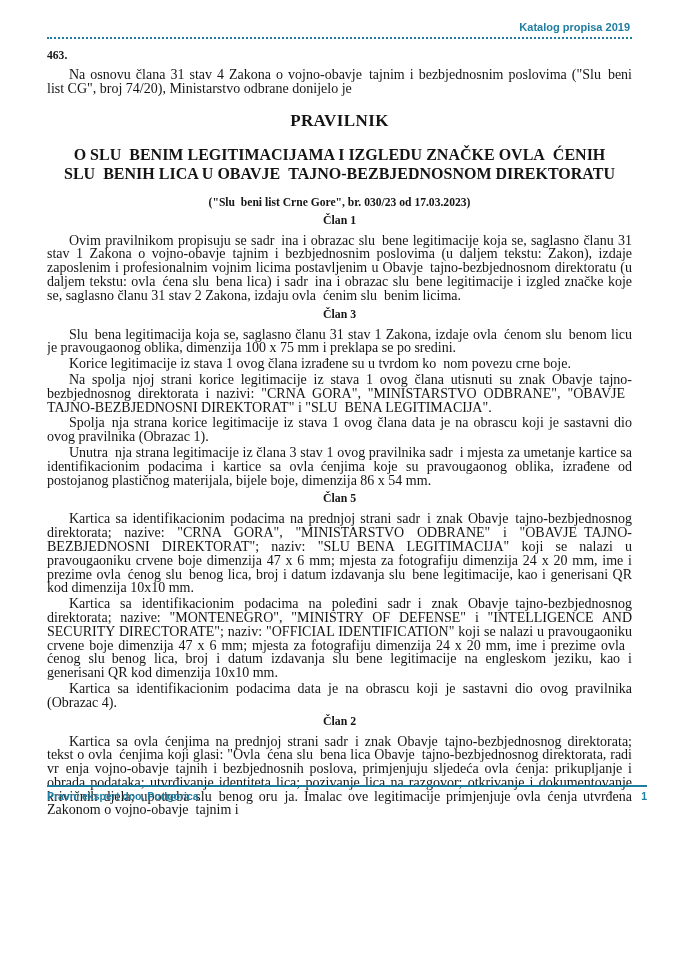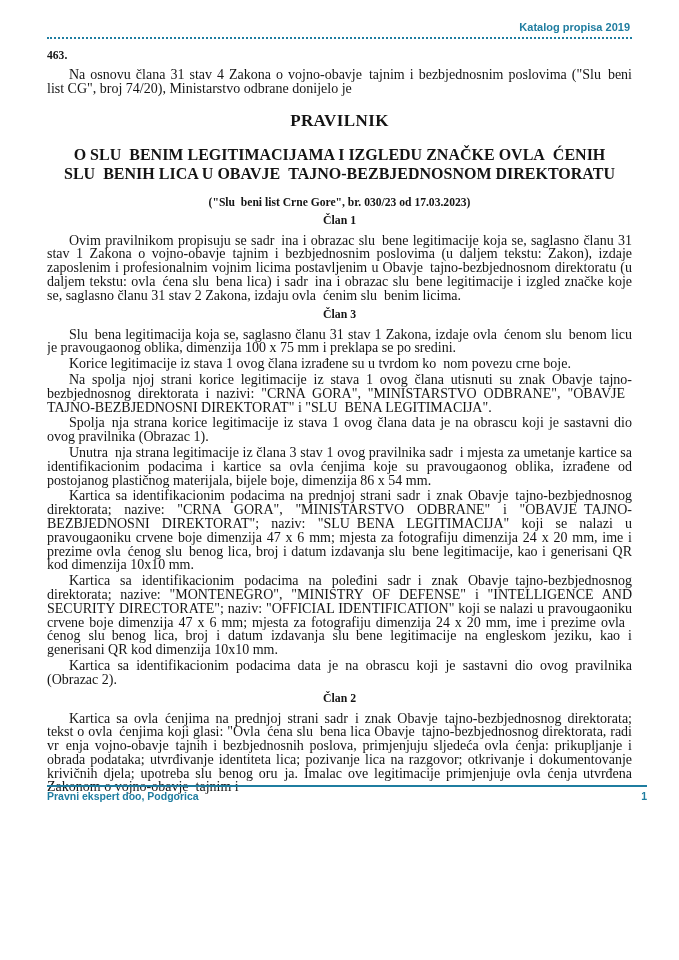--- a/index.html
+++ b/index.html
@@ -127,23 +127,24 @@
       <p class="para">Korice legitimacije iz stava 1 ovog člana izrađene su u tvrdom ko nom povezu crne boje.</p>
       <p class="para">Na spolja njoj strani korice legitimacije iz stava 1 ovog člana utisnuti su znak Obavje tajno-bezbjednosnog direktorata i nazivi: "CRNA GORA", "MINISTARSTVO ODBRANE", "OBAVJE TAJNO-BEZBJEDNOSNI DIREKTORAT" i "SLU BENA LEGITIMACIJA".</p>
       <p class="para">Spolja nja strana korice legitimacije iz stava 1 ovog člana data je na obrascu koji je sastavni dio ovog pravilnika (Obrazac 1).</p>
     </section>
 
     <section>
       <p class="para">Unutra nja strana legitimacije iz člana 3 stav 1 ovog pravilnika sadr i mjesta za umetanje kartice sa identifikacionim podacima i kartice sa ovla ćenjima koje su pravougaonog oblika, izrađene od postojanog plastičnog materijala, bijele boje, dimenzija 86 x 54 mm.</p>
     </section>
 
     <section>
+      <h4 class="clan-heading">Član 5</h4>
       <p class="para">Kartica sa identifikacionim podacima na prednjoj strani sadr i znak Obavje tajno-bezbjednosnog direktorata; nazive: "CRNA GORA", "MINISTARSTVO ODBRANE" i "OBAVJE TAJNO-BEZBJEDNOSNI DIREKTORAT"; naziv: "SLU BENA LEGITIMACIJA" koji se nalazi u pravougaoniku crvene boje dimenzija 47 x 6 mm; mjesta za fotografiju dimenzija 24 x 20 mm, ime i prezime ovla ćenog slu benog lica, broj i datum izdavanja slu bene legitimacije, kao i generisani QR kod dimenzija 10x10 mm.</p>
       <p class="para">Kartica sa identifikacionim podacima na poleđini sadr i znak Obavje tajno-bezbjednosnog direktorata; nazive: "MONTENEGRO", "MINISTRY OF DEFENSE" i "INTELLIGENCE AND SECURITY DIRECTORATE"; naziv: "OFFICIAL IDENTIFICATION" koji se nalazi u pravougaoniku crvene boje dimenzija 47 x 6 mm; mjesta za fotografiju dimenzija 24 x 20 mm, ime i prezime ovla ćenog slu benog lica, broj i datum izdavanja slu bene legitimacije na engleskom jeziku, kao i generisani QR kod dimenzija 10x10 mm.</p>
-      <p class="para">Kartica sa identifikacionim podacima data je na obrascu koji je sastavni dio ovog pravilnika (Obrazac 2).</p>
+      <p class="para">Kartica sa identifikacionim podacima data je na obrascu koji je sastavni dio ovog pravilnika (Obrazac 4).</p>
     </section>
 
     <section>
       <h4 class="clan-heading">Član 2</h4>
       <p class="para">Kartica sa ovla ćenjima na prednjoj strani sadr i znak Obavje tajno-bezbjednosnog direktorata; tekst o ovla ćenjima koji glasi: "Ovla ćena slu bena lica Obavje tajno-bezbjednosnog direktorata, radi vr enja vojno-obavje tajnih i bezbjednosnih poslova, primjenjuju sljedeća ovla ćenja: prikupljanje i obrada podataka; utvrđivanje identiteta lica; pozivanje lica na razgovor; otkrivanje i dokumentovanje krivičnih djela; upotreba slu benog oru ja. Imalac ove legitimacije primjenjuje ovla ćenja utvrđena Zakonom o vojno-obavje tajnim i</p>
     </section>
 
   </div>
 
   <div class="footer">

